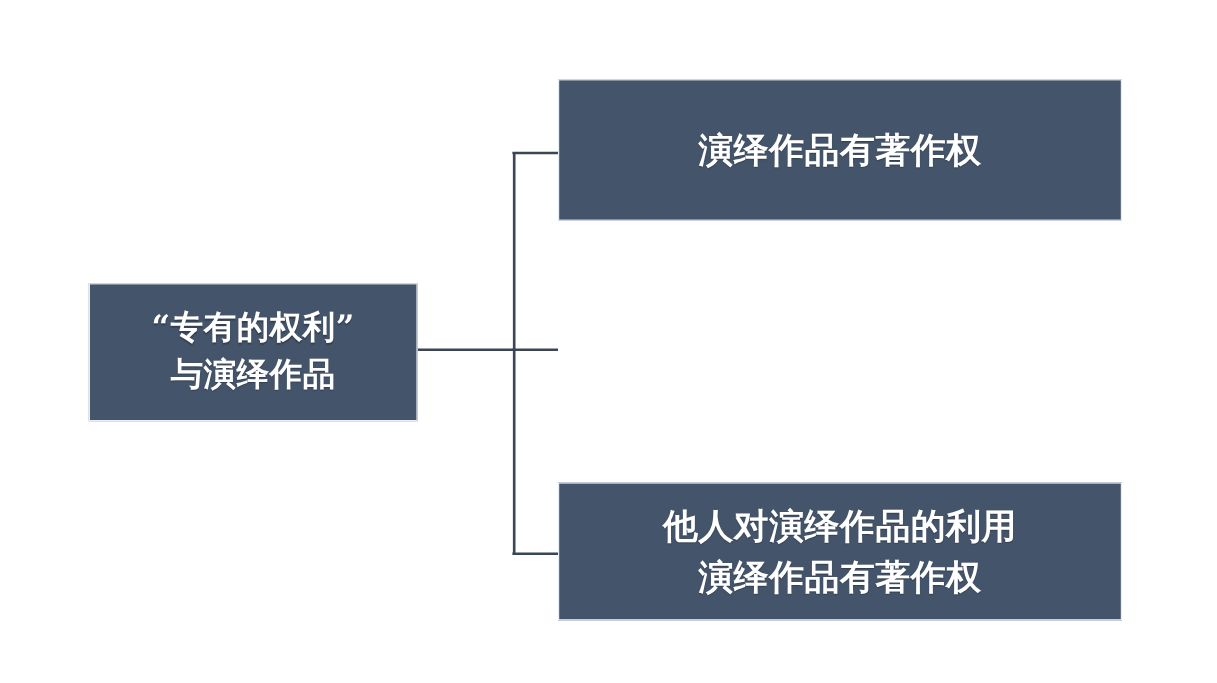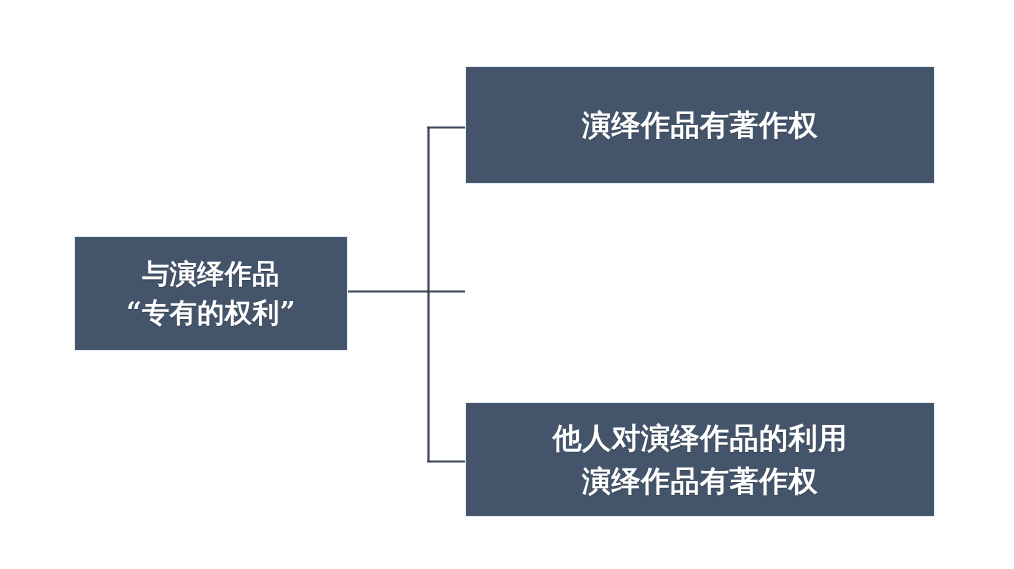--- a/index.html
+++ b/index.html
@@ -94,22 +94,22 @@
     <line x1="428.5" y1="127" x2="428.5" y2="462" stroke="#3b4556" stroke-width="2.2"></line>
 
     <line x1="427" y1="127.5" x2="465" y2="127.5" stroke="#3b4556" stroke-width="2.2"></line>
 
     <line x1="427" y1="291.5" x2="465" y2="291.5" stroke="#3b4556" stroke-width="2.2"></line>
 
     <line x1="427" y1="461.5" x2="465" y2="461.5" stroke="#3b4556" stroke-width="2.2"></line>
   </svg>
 
   <div class="node" id="node-root">
+    <span class="line">“专有的权利”</span>
     <span class="line">与演绎作品</span>
-    <span class="line">“专有的权利”</span>
   </div>
 
   <div class="node" id="node-leaf-1">
     <span class="line">演绎作品有著作权</span>
   </div>
 
 
   <div class="node" id="node-leaf-3">
     <span class="line">他人对演绎作品的利用</span>
     <span class="line">演绎作品有著作权</span>

